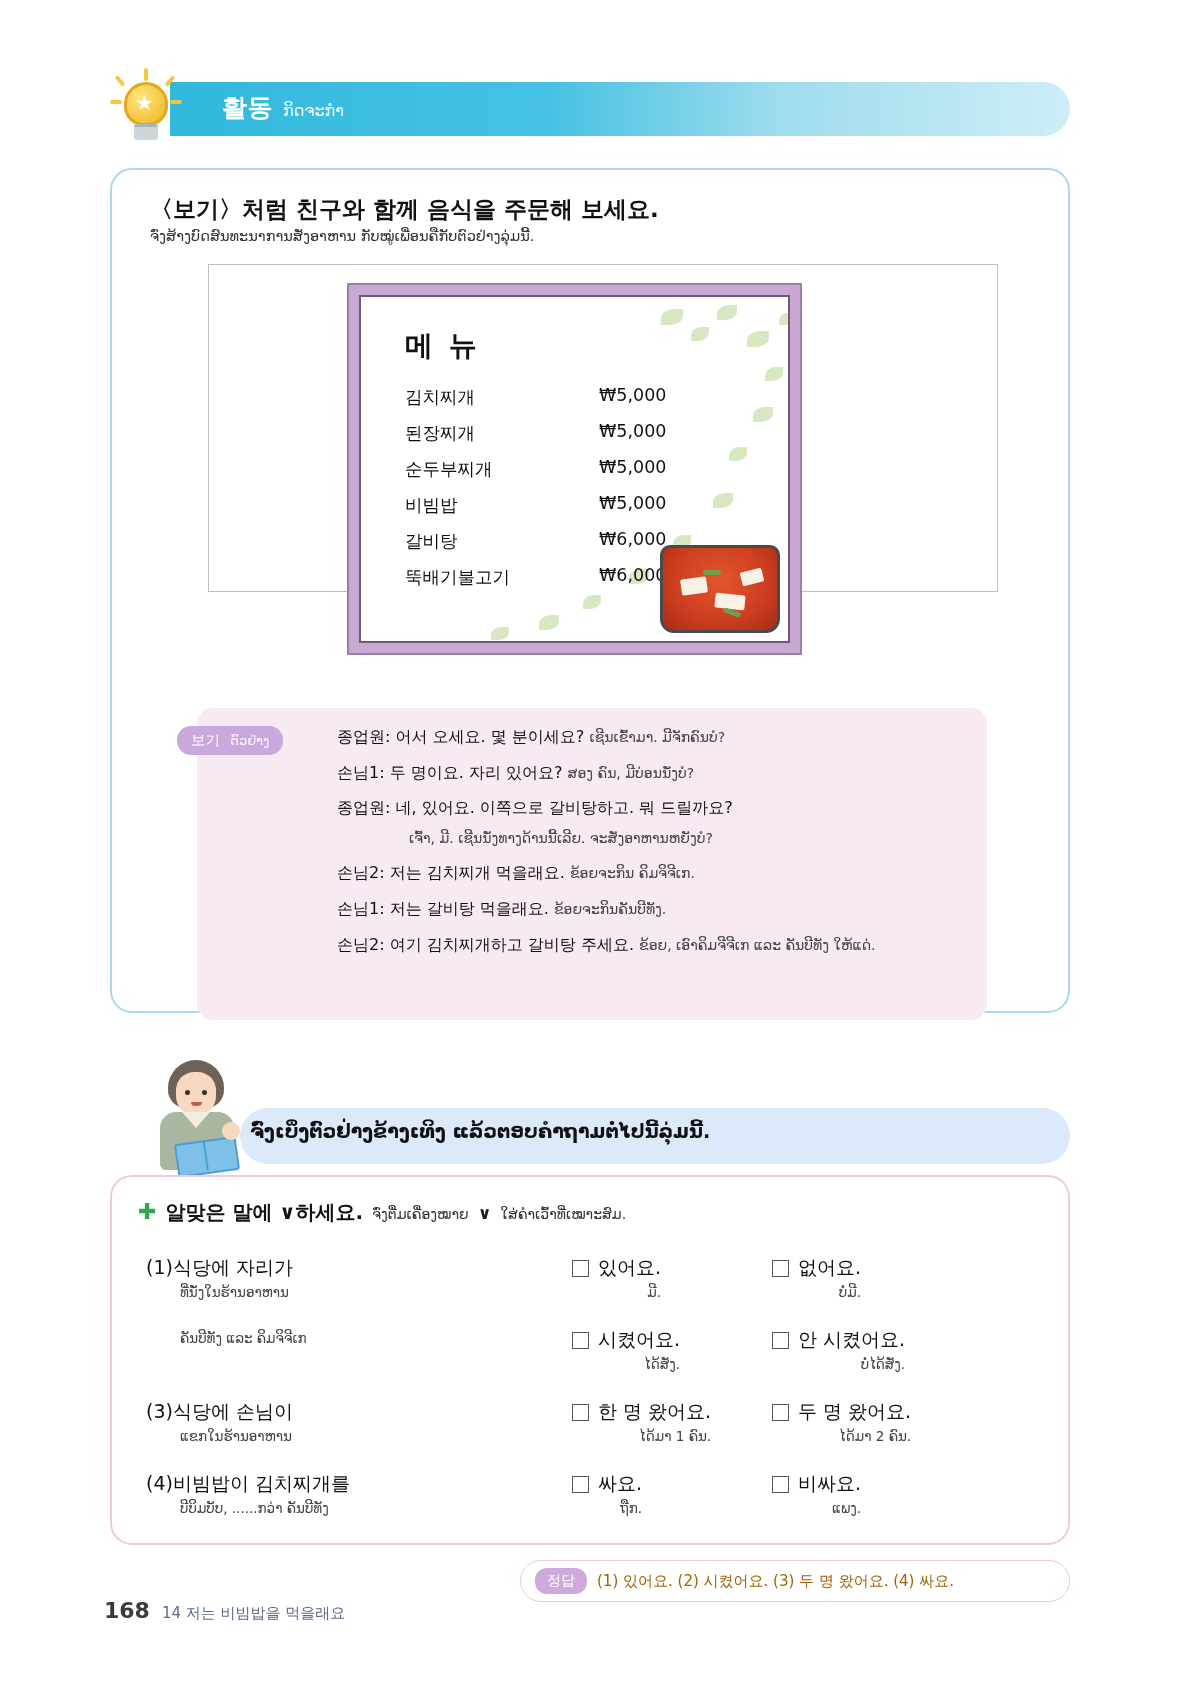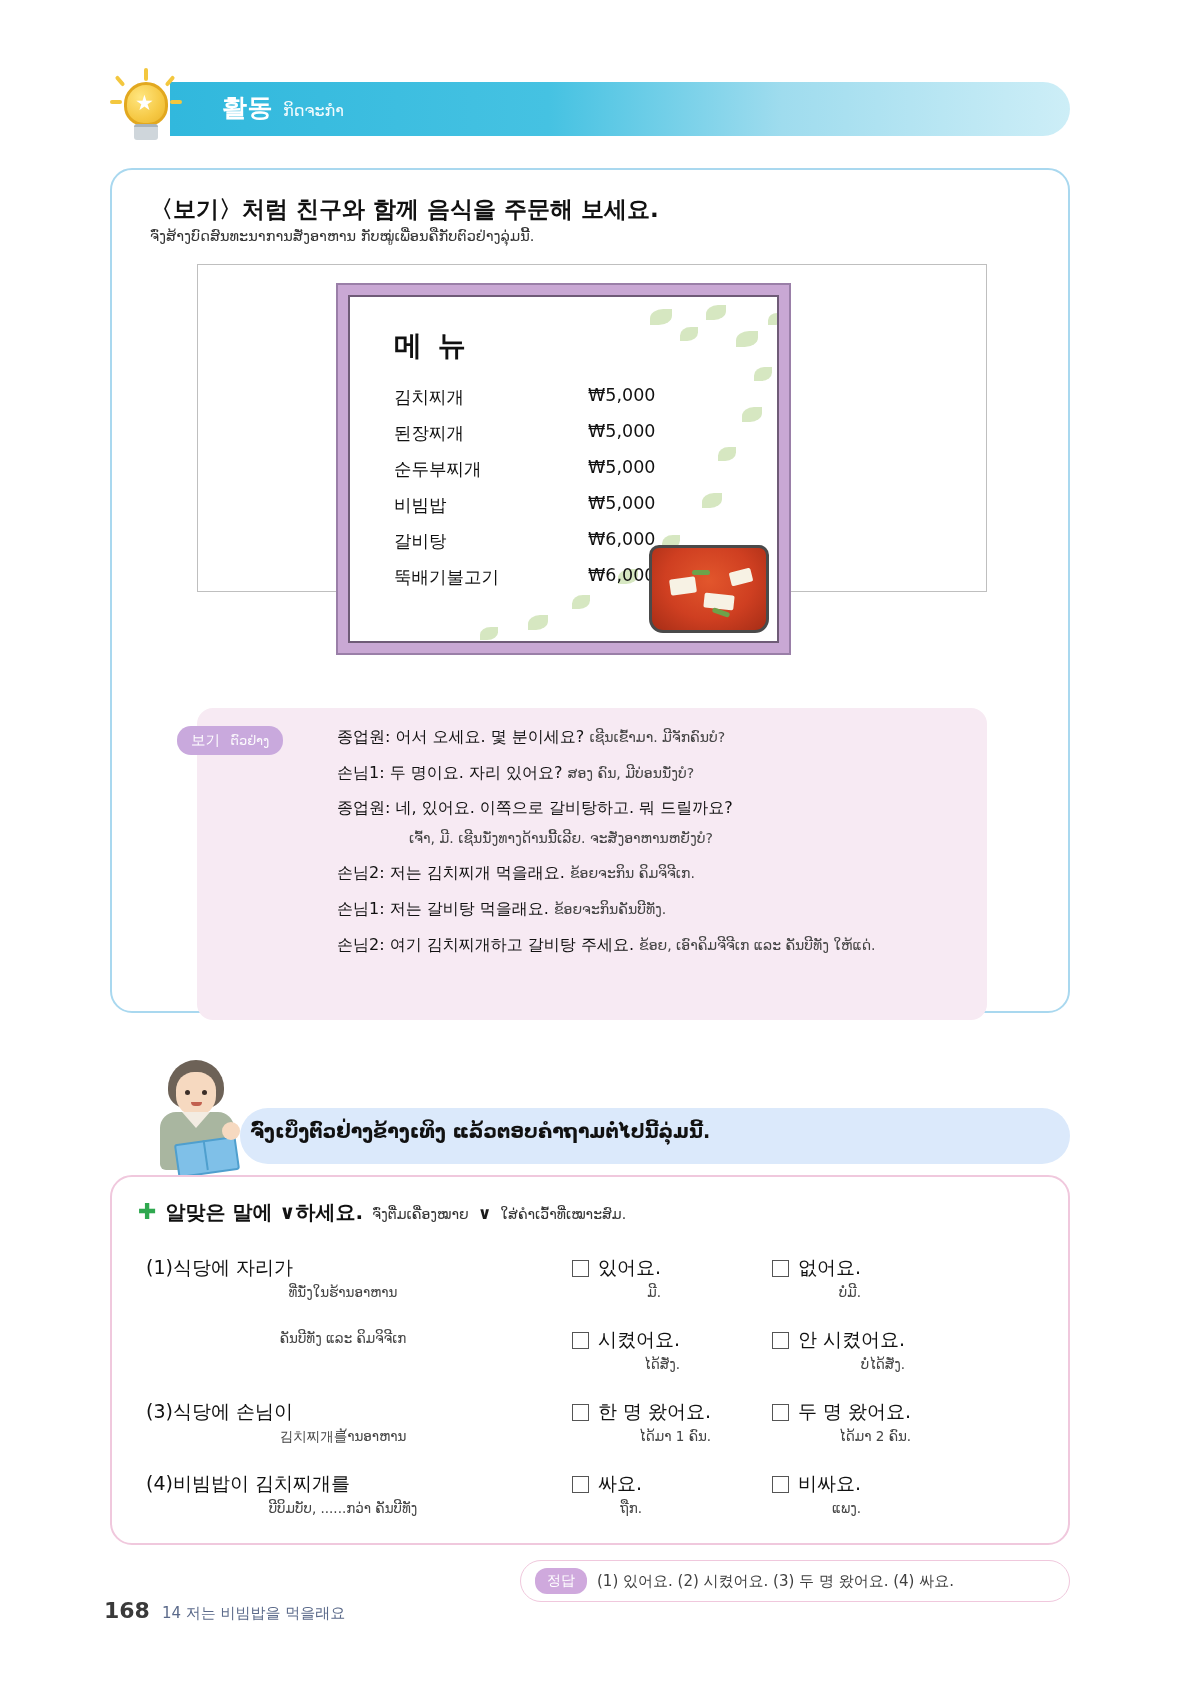--- a/index.html
+++ b/index.html
@@ -84,21 +84,21 @@
     position:absolute; left:38px; top:24px;
     font-size:23px; font-weight:bold; color:#111;
   }
   .q-sub{
     position:absolute; left:38px; top:58px;
     font-size:14.5px; color:#333;
   }
 
   
   .pic-outer{
-    position:absolute; left:85px; top:94px;
+    position:absolute; left:96px; top:94px;
     width:790px; height:328px;
     border:1px solid #bfbfbf;
     box-sizing:border-box;
     background:#fff;
   }
   .menu-frame{
     position:absolute; left:138px; top:18px;
     width:455px; height:372px;
     background:#c9a8d4;
     padding:10px;
@@ -212,21 +212,21 @@
   .plus{color:#2fa84f;font-size:22px;font-weight:bold;line-height:1;}
   .ex-head-ko{font-size:20px;font-weight:bold;color:#111;}
   .ex-head-lo{font-size:14px;color:#333;}
   .ex-head-lo2{font-size:14px;color:#333;}
   .check-mark{font-size:17px;font-weight:bold;}
 
   .q-list{position:absolute;left:20px;top:78px;width:920px;}
   .q-row{position:relative;height:72px;}
   .q-left{position:absolute;left:14px;top:0;width:360px;}
   .q-num-line{font-size:19px;color:#111;}
-  .q-lo{font-size:13.5px;color:#444;margin-left:34px;margin-top:3px;text-align:center;}
+  .q-lo{font-size:13.5px;color:#444;margin-left:34px;margin-top:3px;}
   .opt{position:absolute;top:0;text-align:right;}
   .optA{left:440px;} .optB{left:640px;}
   .opt-ko{font-size:19px;color:#111;display:flex;align-items:center;gap:9px;}
   .box{
     display:inline-block;width:15px;height:15px;border:1.6px solid #555;background:#fff;
   }
   .opt-lo{font-size:13.5px;color:#444;margin-left:24px;margin-top:3px;}
 
   
   .answer-strip{
@@ -235,21 +235,21 @@
     border:1px solid #f0c8dd;
     border-radius:21px;
     background:#fff;
     display:flex; align-items:center; gap:10px;
     padding-left:14px;
     box-sizing:border-box;
   }
   .ans-badge{
     background:#cfa9dd;color:#fff;border-radius:12px;padding:4px 12px;font-size:14px;
   }
-  .ans-text{font-size:15px;color:#404040;}
+  .ans-text{font-size:15px;color:#a16207;}
 
   
   .footer{
     position:absolute; left:104px; top:1598px;
     display:flex; align-items:baseline; gap:12px;
   }
   .pg-num{font-size:22px;font-weight:bold;color:#3a3a3a;}
   .foot-text{font-size:15px;color:#5b6a8a;}
 </style>
 </head>
@@ -446,21 +446,21 @@
             </div>
           <div class="opt-lo">ບໍ່ໄດ້ສັ່ງ.</div>
         </div>
       </div>
 
       <div class="q-row">
         <div class="q-left">
           <div class="q-num-line">
             <span>(3)</span><span>식당에 손님이</span>
           </div>
-          <div class="q-lo">김치찌개를້ານອາຫານ</div>
+          <div class="q-lo">ແຂກໃນຮ້ານອາຫານ</div>
         </div>
         <div class="opt optA">
           <div class="opt-ko">
               <span class="box"></span>
               <span>한 명 왔어요.</span>
             </div>
           <div class="opt-lo">ໄດ້ມາ 1 ຄົນ.</div>
         </div>
         <div class="opt optB">
           <div class="opt-ko">

